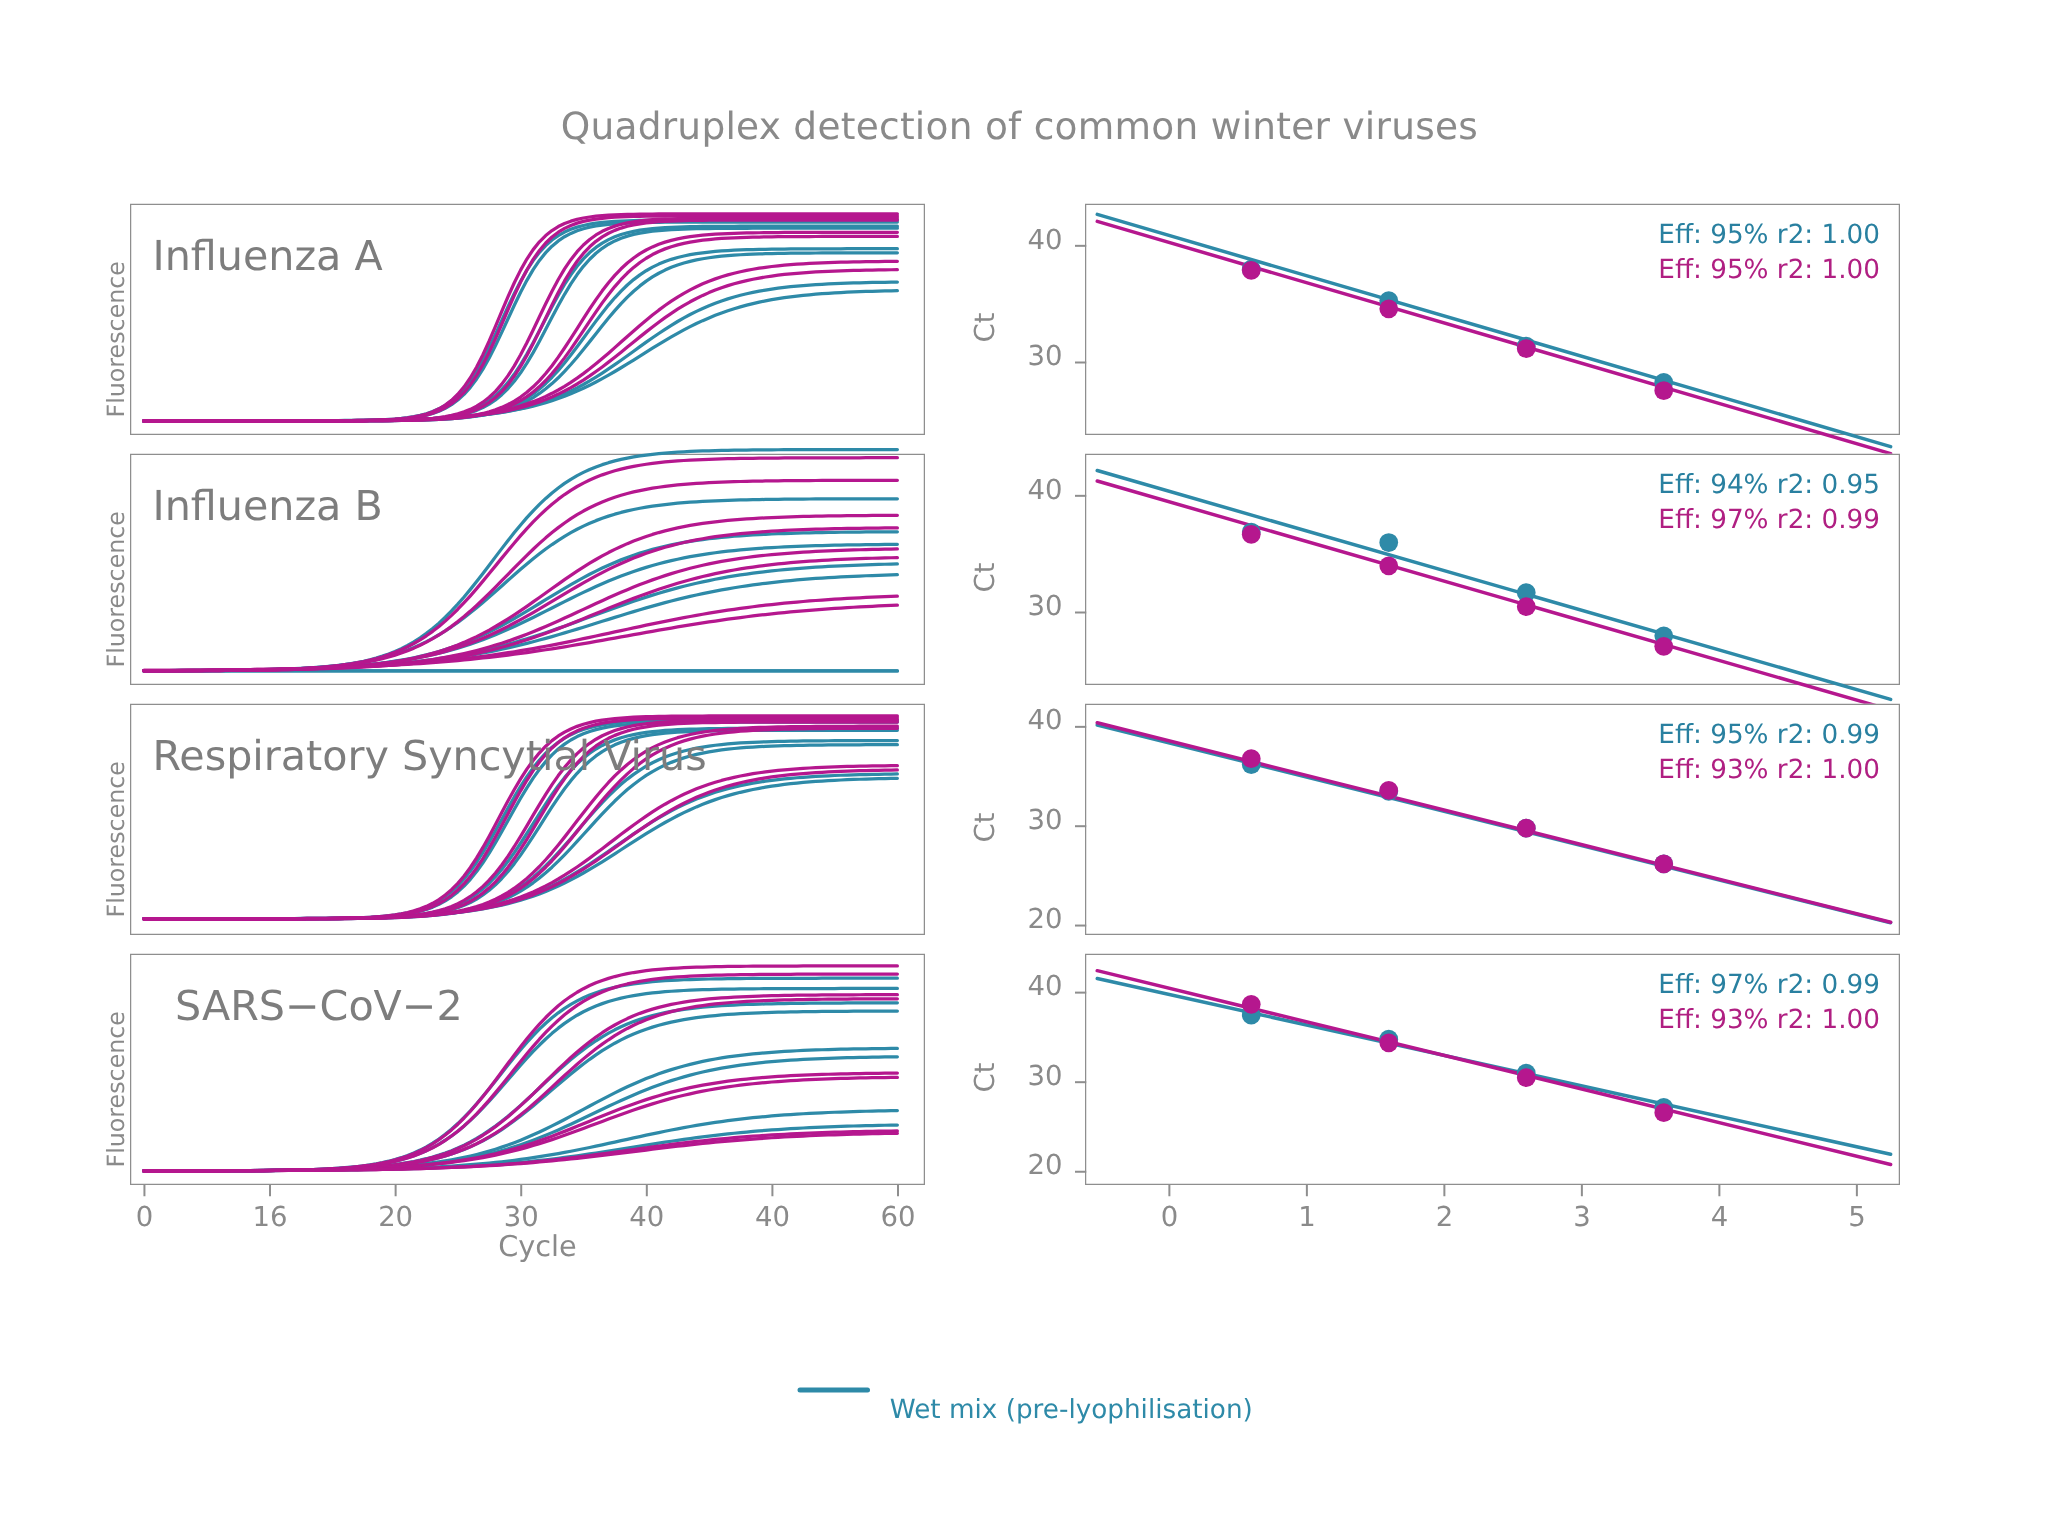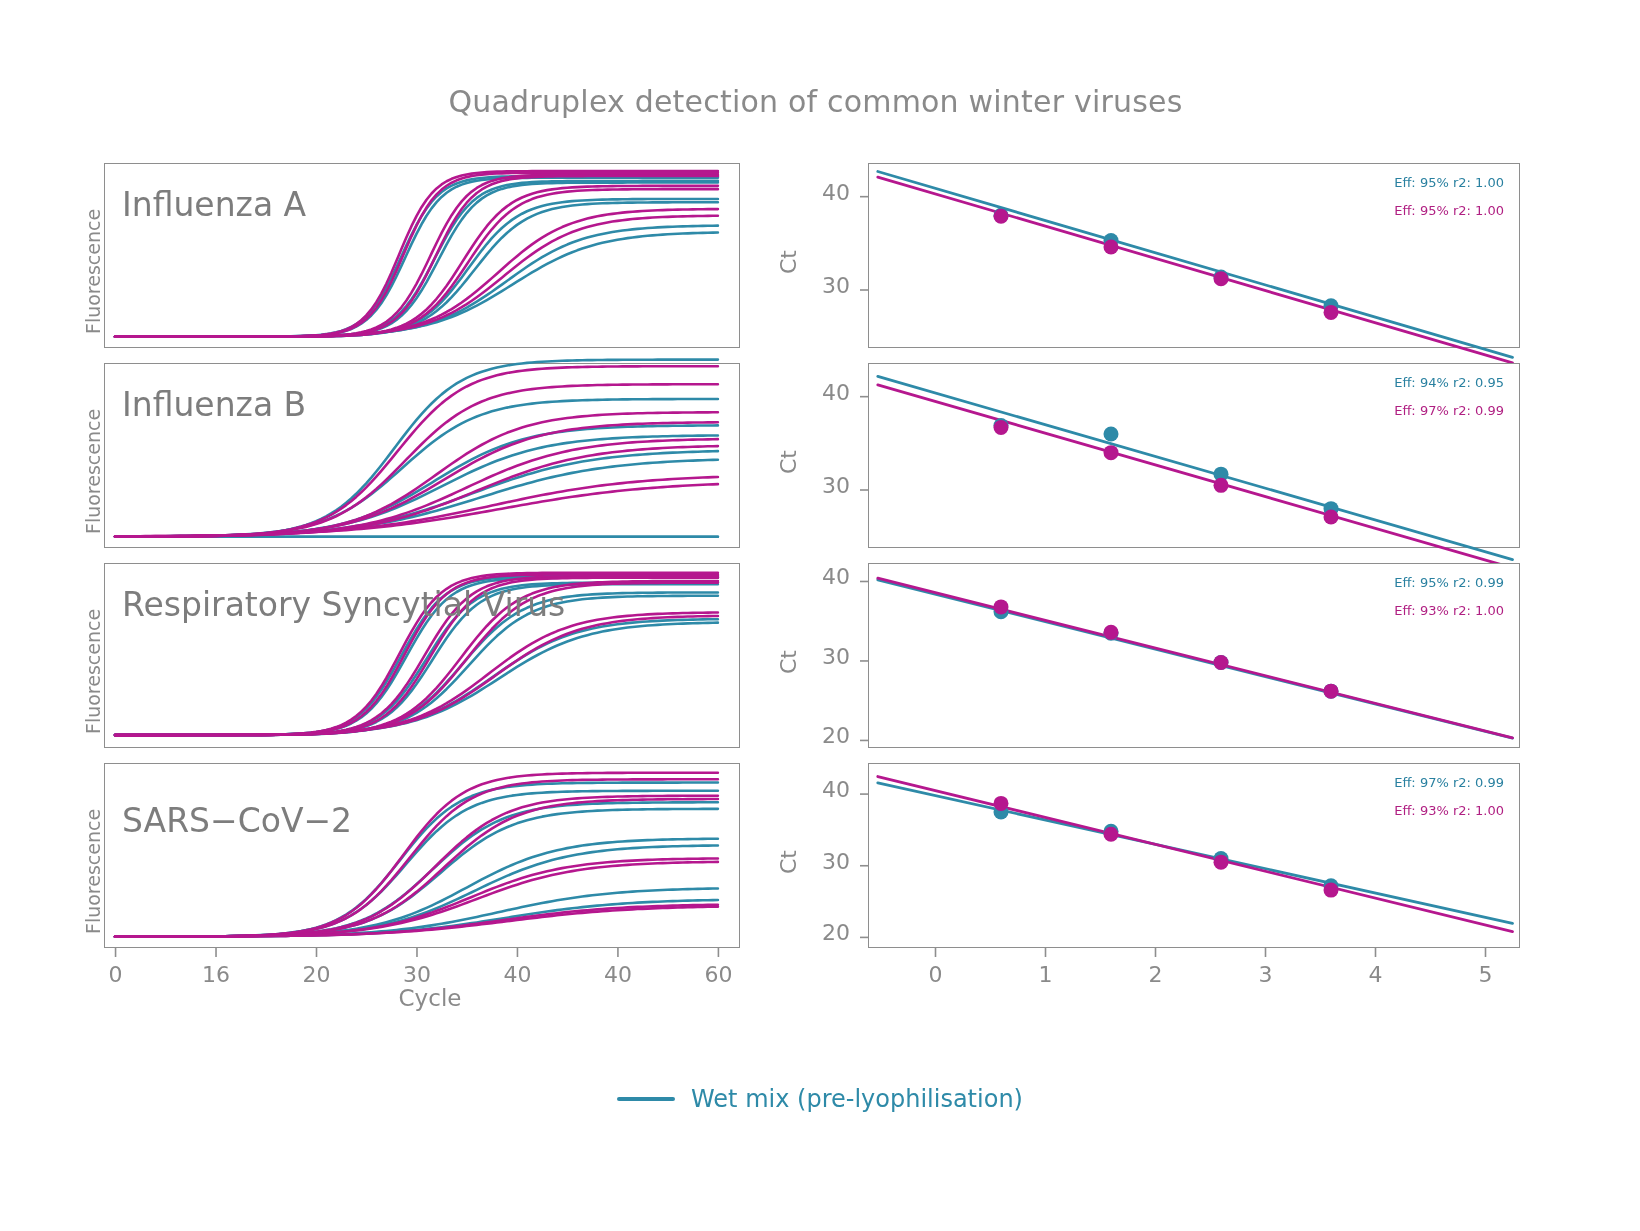--- a/index.html
+++ b/index.html
@@ -13,27 +13,27 @@
   .panel-label{
     position:absolute;font-size:33px;color:#7d7d7d;white-space:nowrap;
   }
   .ylab{
     position:absolute;font-size:19px;color:#8a8a8a;white-space:nowrap;
     transform-origin:0 0;transform:rotate(-90deg);
   }
   .axis-title{position:absolute;font-size:23px;color:#8a8a8a;text-align:center;}
   .tick-label{position:absolute;font-size:22px;color:#8a8a8a;text-align:center;white-space:nowrap;}
   .tick-label-y{position:absolute;font-size:22px;color:#8a8a8a;text-align:right;white-space:nowrap;}
-  .annot{position:absolute;font-size:13px;white-space:nowrap;text-align:right;}
+  .annot{position:absolute;font-size:21px;white-space:nowrap;text-align:right;}
   .annot.teal{color:#2980a0;}
   .annot.mag{color:#b01f82;}
   .legend{position:absolute;left:0;top:1085px;width:1640px;display:flex;justify-content:center;align-items:center;gap:64px;}
   .legend-item{display:flex;align-items:center;gap:16px;}
   .legend-swatch{display:block;width:58px;height:4px;border-radius:2px;}
-  .legend-text{font-size:24px;white-space:nowrap;}
+  .legend-text{font-size:21px;white-space:nowrap;margin-top:30px;}
   svg{display:block;overflow:visible;}
 </style>
 </head>
 <body>
 
 <div id="root">
 
   <div class="fig-title">Quadruplex detection of common winter viruses</div>
 
   <div id="panels-layer">
@@ -181,21 +181,21 @@
           <path d="M10.05 172.71 L15.07 172.71 L20.10 172.70 L25.12 172.70 L30.14 172.70 L35.17 172.69 L40.19 172.69 L45.21 172.68 L50.24 172.67 L55.26 172.66 L60.29 172.65 L65.31 172.64 L70.33 172.63 L75.36 172.61 L80.38 172.59 L85.40 172.57 L90.43 172.54 L95.45 172.51 L100.48 172.47 L105.50 172.43 L110.52 172.38 L115.55 172.32 L120.57 172.24 L125.60 172.16 L130.62 172.06 L135.64 171.94 L140.67 171.80 L145.69 171.64 L150.71 171.45 L155.74 171.22 L160.76 170.96 L165.79 170.64 L170.81 170.28 L175.83 169.84 L180.86 169.34 L185.88 168.75 L190.90 168.06 L195.93 167.25 L200.95 166.30 L205.98 165.20 L211.00 163.93 L216.02 162.45 L221.05 160.74 L226.07 158.78 L231.10 156.52 L236.12 153.95 L241.14 151.03 L246.17 147.73 L251.19 144.03 L256.21 139.91 L261.24 135.37 L266.26 130.40 L271.29 125.01 L276.31 119.24 L281.33 113.14 L286.36 106.75 L291.38 100.15 L296.40 93.43 L301.43 86.66 L306.45 79.96 L311.48 73.40 L316.50 67.06 L321.52 61.01 L326.55 55.32 L331.57 50.02 L336.60 45.13 L341.62 40.67 L346.64 36.64 L351.67 33.02 L356.69 29.80 L361.71 26.95 L366.74 24.44 L371.76 22.25 L376.79 20.34 L381.81 18.68 L386.83 17.24 L391.86 16.00 L396.88 14.94 L401.90 14.02 L406.93 13.24 L411.95 12.57 L416.98 11.99 L422.00 11.50 L427.02 11.09 L432.05 10.73 L437.07 10.43 L442.10 10.17 L447.12 9.95 L452.14 9.77 L457.17 9.61 L462.19 9.47 L467.21 9.36 L472.24 9.26 L477.26 9.18 L482.29 9.11 L487.31 9.05 L492.33 9.00 L497.36 8.96 L502.38 8.92 L507.40 8.89 L512.43 8.87 L517.45 8.84 L522.48 8.82 L527.50 8.81 L532.52 8.80 L537.55 8.78 L542.57 8.77 L547.60 8.77 L552.62 8.76 L557.64 8.75 L562.67 8.75 L567.69 8.74 L572.71 8.74 L577.74 8.74 L582.76 8.73 L587.79 8.73 L592.81 8.73 L597.83 8.73 L602.86 8.73 L607.88 8.73 L612.90 8.73 " fill="none" stroke="#b5178e" stroke-width="2.6" stroke-linecap="round" stroke-linejoin="round"></path>
           <path d="M10.05 172.71 L15.07 172.70 L20.10 172.70 L25.12 172.70 L30.14 172.69 L35.17 172.69 L40.19 172.69 L45.21 172.68 L50.24 172.67 L55.26 172.66 L60.29 172.65 L65.31 172.64 L70.33 172.63 L75.36 172.61 L80.38 172.59 L85.40 172.57 L90.43 172.55 L95.45 172.52 L100.48 172.48 L105.50 172.44 L110.52 172.39 L115.55 172.34 L120.57 172.27 L125.60 172.19 L130.62 172.10 L135.64 171.99 L140.67 171.87 L145.69 171.72 L150.71 171.55 L155.74 171.35 L160.76 171.12 L165.79 170.84 L170.81 170.52 L175.83 170.14 L180.86 169.70 L185.88 169.19 L190.90 168.60 L195.93 167.90 L200.95 167.10 L205.98 166.16 L211.00 165.08 L216.02 163.83 L221.05 162.39 L226.07 160.73 L231.10 158.84 L236.12 156.67 L241.14 154.22 L246.17 151.44 L251.19 148.32 L256.21 144.83 L261.24 140.97 L266.26 136.72 L271.29 132.09 L276.31 127.08 L281.33 121.73 L286.36 116.06 L291.38 110.14 L296.40 104.02 L301.43 97.78 L306.45 91.48 L311.48 85.22 L316.50 79.07 L321.52 73.10 L326.55 67.38 L331.57 61.96 L336.60 56.88 L341.62 52.17 L346.64 47.85 L351.67 43.91 L356.69 40.35 L361.71 37.16 L366.74 34.31 L371.76 31.79 L376.79 29.57 L381.81 27.63 L386.83 25.92 L391.86 24.44 L396.88 23.16 L401.90 22.04 L406.93 21.08 L411.95 20.25 L416.98 19.53 L422.00 18.92 L427.02 18.39 L432.05 17.94 L437.07 17.55 L442.10 17.22 L447.12 16.94 L452.14 16.69 L457.17 16.49 L462.19 16.31 L467.21 16.16 L472.24 16.03 L477.26 15.92 L482.29 15.82 L487.31 15.74 L492.33 15.68 L497.36 15.62 L502.38 15.57 L507.40 15.52 L512.43 15.49 L517.45 15.46 L522.48 15.43 L527.50 15.41 L532.52 15.39 L537.55 15.37 L542.57 15.36 L547.60 15.35 L552.62 15.34 L557.64 15.33 L562.67 15.32 L567.69 15.32 L572.71 15.31 L577.74 15.31 L582.76 15.30 L587.79 15.30 L592.81 15.30 L597.83 15.29 L602.86 15.29 L607.88 15.29 L612.90 15.29 " fill="none" stroke="#b5178e" stroke-width="2.6" stroke-linecap="round" stroke-linejoin="round"></path>
           <path d="M10.05 172.70 L15.07 172.70 L20.10 172.70 L25.12 172.69 L30.14 172.69 L35.17 172.68 L40.19 172.68 L45.21 172.67 L50.24 172.66 L55.26 172.65 L60.29 172.64 L65.31 172.63 L70.33 172.62 L75.36 172.61 L80.38 172.59 L85.40 172.57 L90.43 172.55 L95.45 172.52 L100.48 172.49 L105.50 172.45 L110.52 172.41 L115.55 172.37 L120.57 172.32 L125.60 172.26 L130.62 172.19 L135.64 172.11 L140.67 172.01 L145.69 171.91 L150.71 171.79 L155.74 171.65 L160.76 171.49 L165.79 171.31 L170.81 171.10 L175.83 170.85 L180.86 170.58 L185.88 170.26 L190.90 169.90 L195.93 169.49 L200.95 169.01 L205.98 168.47 L211.00 167.86 L216.02 167.15 L221.05 166.35 L226.07 165.45 L231.10 164.42 L236.12 163.26 L241.14 161.94 L246.17 160.46 L251.19 158.80 L256.21 156.94 L261.24 154.87 L266.26 152.58 L271.29 150.04 L276.31 147.24 L281.33 144.19 L286.36 140.87 L291.38 137.28 L296.40 133.44 L301.43 129.36 L306.45 125.04 L311.48 120.53 L316.50 115.85 L321.52 111.04 L326.55 106.14 L331.57 101.21 L336.60 96.29 L341.62 91.42 L346.64 86.66 L351.67 82.04 L356.69 77.61 L361.71 73.38 L366.74 69.39 L371.76 65.65 L376.79 62.17 L381.81 58.96 L386.83 56.01 L391.86 53.32 L396.88 50.88 L401.90 48.67 L406.93 46.69 L411.95 44.91 L416.98 43.32 L422.00 41.91 L427.02 40.66 L432.05 39.55 L437.07 38.58 L442.10 37.71 L447.12 36.95 L452.14 36.29 L457.17 35.70 L462.19 35.19 L467.21 34.74 L472.24 34.35 L477.26 34.01 L482.29 33.71 L487.31 33.45 L492.33 33.22 L497.36 33.02 L502.38 32.85 L507.40 32.69 L512.43 32.56 L517.45 32.45 L522.48 32.35 L527.50 32.26 L532.52 32.19 L537.55 32.12 L542.57 32.06 L547.60 32.01 L552.62 31.97 L557.64 31.93 L562.67 31.90 L567.69 31.87 L572.71 31.85 L577.74 31.82 L582.76 31.80 L587.79 31.79 L592.81 31.77 L597.83 31.76 L602.86 31.75 L607.88 31.74 L612.90 31.73 " fill="none" stroke="#b5178e" stroke-width="2.6" stroke-linecap="round" stroke-linejoin="round"></path>
           <path d="M10.05 172.70 L15.07 172.70 L20.10 172.69 L25.12 172.69 L30.14 172.69 L35.17 172.68 L40.19 172.67 L45.21 172.67 L50.24 172.66 L55.26 172.65 L60.29 172.64 L65.31 172.63 L70.33 172.62 L75.36 172.60 L80.38 172.59 L85.40 172.57 L90.43 172.55 L95.45 172.52 L100.48 172.49 L105.50 172.46 L110.52 172.42 L115.55 172.38 L120.57 172.33 L125.60 172.27 L130.62 172.21 L135.64 172.13 L140.67 172.05 L145.69 171.95 L150.71 171.84 L155.74 171.72 L160.76 171.57 L165.79 171.41 L170.81 171.22 L175.83 171.01 L180.86 170.76 L185.88 170.48 L190.90 170.17 L195.93 169.80 L200.95 169.39 L205.98 168.93 L211.00 168.39 L216.02 167.79 L221.05 167.11 L226.07 166.33 L231.10 165.46 L236.12 164.47 L241.14 163.36 L246.17 162.11 L251.19 160.71 L256.21 159.15 L261.24 157.41 L266.26 155.47 L271.29 153.33 L276.31 150.97 L281.33 148.38 L286.36 145.56 L291.38 142.49 L296.40 139.19 L301.43 135.64 L306.45 131.87 L311.48 127.89 L316.50 123.72 L321.52 119.38 L326.55 114.90 L331.57 110.33 L336.60 105.70 L341.62 101.05 L346.64 96.43 L351.67 91.87 L356.69 87.42 L361.71 83.11 L366.74 78.98 L371.76 75.03 L376.79 71.31 L381.81 67.81 L386.83 64.56 L391.86 61.54 L396.88 58.76 L401.90 56.22 L406.93 53.91 L411.95 51.81 L416.98 49.91 L422.00 48.20 L427.02 46.67 L432.05 45.30 L437.07 44.08 L442.10 43.00 L447.12 42.04 L452.14 41.18 L457.17 40.43 L462.19 39.76 L467.21 39.17 L472.24 38.66 L477.26 38.20 L482.29 37.80 L487.31 37.45 L492.33 37.14 L497.36 36.87 L502.38 36.63 L507.40 36.42 L512.43 36.24 L517.45 36.08 L522.48 35.94 L527.50 35.81 L532.52 35.71 L537.55 35.61 L542.57 35.53 L547.60 35.46 L552.62 35.40 L557.64 35.34 L562.67 35.29 L567.69 35.25 L572.71 35.21 L577.74 35.18 L582.76 35.15 L587.79 35.13 L592.81 35.11 L597.83 35.09 L602.86 35.07 L607.88 35.06 L612.90 35.05 " fill="none" stroke="#b5178e" stroke-width="2.6" stroke-linecap="round" stroke-linejoin="round"></path>
           <path d="M10.05 172.67 L15.07 172.67 L20.10 172.66 L25.12 172.66 L30.14 172.65 L35.17 172.64 L40.19 172.63 L45.21 172.62 L50.24 172.61 L55.26 172.60 L60.29 172.59 L65.31 172.57 L70.33 172.56 L75.36 172.54 L80.38 172.52 L85.40 172.50 L90.43 172.47 L95.45 172.44 L100.48 172.41 L105.50 172.38 L110.52 172.34 L115.55 172.30 L120.57 172.25 L125.60 172.20 L130.62 172.15 L135.64 172.08 L140.67 172.01 L145.69 171.94 L150.71 171.85 L155.74 171.75 L160.76 171.65 L165.79 171.53 L170.81 171.40 L175.83 171.26 L180.86 171.10 L185.88 170.93 L190.90 170.73 L195.93 170.52 L200.95 170.28 L205.98 170.02 L211.00 169.74 L216.02 169.42 L221.05 169.07 L226.07 168.69 L231.10 168.27 L236.12 167.80 L241.14 167.30 L246.17 166.74 L251.19 166.14 L256.21 165.47 L261.24 164.75 L266.26 163.97 L271.29 163.12 L276.31 162.20 L281.33 161.20 L286.36 160.13 L291.38 158.98 L296.40 157.75 L301.43 156.44 L306.45 155.04 L311.48 153.56 L316.50 151.99 L321.52 150.35 L326.55 148.63 L331.57 146.84 L336.60 144.99 L341.62 143.07 L346.64 141.11 L351.67 139.10 L356.69 137.07 L361.71 135.01 L366.74 132.95 L371.76 130.88 L376.79 128.83 L381.81 126.81 L386.83 124.82 L391.86 122.87 L396.88 120.98 L401.90 119.15 L406.93 117.39 L411.95 115.70 L416.98 114.09 L422.00 112.56 L427.02 111.11 L432.05 109.75 L437.07 108.47 L442.10 107.27 L447.12 106.15 L452.14 105.11 L457.17 104.14 L462.19 103.25 L467.21 102.43 L472.24 101.67 L477.26 100.97 L482.29 100.33 L487.31 99.75 L492.33 99.21 L497.36 98.73 L502.38 98.28 L507.40 97.87 L512.43 97.51 L517.45 97.17 L522.48 96.87 L527.50 96.59 L532.52 96.34 L537.55 96.11 L542.57 95.91 L547.60 95.72 L552.62 95.55 L557.64 95.40 L562.67 95.26 L567.69 95.14 L572.71 95.03 L577.74 94.93 L582.76 94.83 L587.79 94.75 L592.81 94.68 L597.83 94.61 L602.86 94.55 L607.88 94.50 L612.90 94.45 " fill="none" stroke="#b5178e" stroke-width="2.6" stroke-linecap="round" stroke-linejoin="round"></path>
           <path d="M10.05 172.66 L15.07 172.66 L20.10 172.65 L25.12 172.64 L30.14 172.64 L35.17 172.63 L40.19 172.62 L45.21 172.61 L50.24 172.59 L55.26 172.58 L60.29 172.57 L65.31 172.55 L70.33 172.53 L75.36 172.51 L80.38 172.49 L85.40 172.47 L90.43 172.44 L95.45 172.41 L100.48 172.38 L105.50 172.35 L110.52 172.31 L115.55 172.26 L120.57 172.22 L125.60 172.16 L130.62 172.10 L135.64 172.04 L140.67 171.97 L145.69 171.89 L150.71 171.81 L155.74 171.71 L160.76 171.61 L165.79 171.49 L170.81 171.36 L175.83 171.22 L180.86 171.07 L185.88 170.90 L190.90 170.71 L195.93 170.51 L200.95 170.28 L205.98 170.04 L211.00 169.77 L216.02 169.47 L221.05 169.14 L226.07 168.79 L231.10 168.40 L236.12 167.97 L241.14 167.50 L246.17 167.00 L251.19 166.45 L256.21 165.85 L261.24 165.19 L266.26 164.49 L271.29 163.73 L276.31 162.90 L281.33 162.02 L286.36 161.07 L291.38 160.05 L296.40 158.96 L301.43 157.80 L306.45 156.56 L311.48 155.26 L316.50 153.88 L321.52 152.43 L326.55 150.91 L331.57 149.33 L336.60 147.69 L341.62 145.99 L346.64 144.24 L351.67 142.44 L356.69 140.62 L361.71 138.76 L366.74 136.88 L371.76 135.00 L376.79 133.12 L381.81 131.24 L386.83 129.38 L391.86 127.56 L396.88 125.76 L401.90 124.01 L406.93 122.31 L411.95 120.67 L416.98 119.09 L422.00 117.57 L427.02 116.12 L432.05 114.74 L437.07 113.44 L442.10 112.20 L447.12 111.04 L452.14 109.95 L457.17 108.93 L462.19 107.98 L467.21 107.10 L472.24 106.27 L477.26 105.51 L482.29 104.81 L487.31 104.15 L492.33 103.55 L497.36 103.00 L502.38 102.50 L507.40 102.03 L512.43 101.60 L517.45 101.21 L522.48 100.86 L527.50 100.53 L532.52 100.23 L537.55 99.96 L542.57 99.72 L547.60 99.49 L552.62 99.29 L557.64 99.10 L562.67 98.93 L567.69 98.78 L572.71 98.64 L577.74 98.51 L582.76 98.39 L587.79 98.29 L592.81 98.19 L597.83 98.11 L602.86 98.03 L607.88 97.96 L612.90 97.90 " fill="none" stroke="#b5178e" stroke-width="2.6" stroke-linecap="round" stroke-linejoin="round"></path>
           <path d="M10.05 172.67 L15.07 172.67 L20.10 172.66 L25.12 172.66 L30.14 172.65 L35.17 172.65 L40.19 172.64 L45.21 172.63 L50.24 172.63 L55.26 172.62 L60.29 172.61 L65.31 172.60 L70.33 172.59 L75.36 172.58 L80.38 172.57 L85.40 172.55 L90.43 172.54 L95.45 172.52 L100.48 172.50 L105.50 172.48 L110.52 172.46 L115.55 172.44 L120.57 172.42 L125.60 172.39 L130.62 172.36 L135.64 172.33 L140.67 172.30 L145.69 172.26 L150.71 172.22 L155.74 172.17 L160.76 172.13 L165.79 172.08 L170.81 172.02 L175.83 171.96 L180.86 171.89 L185.88 171.82 L190.90 171.74 L195.93 171.66 L200.95 171.57 L205.98 171.47 L211.00 171.37 L216.02 171.25 L221.05 171.13 L226.07 170.99 L231.10 170.85 L236.12 170.69 L241.14 170.53 L246.17 170.34 L251.19 170.15 L256.21 169.94 L261.24 169.72 L266.26 169.48 L271.29 169.22 L276.31 168.95 L281.33 168.65 L286.36 168.34 L291.38 168.01 L296.40 167.65 L301.43 167.28 L306.45 166.88 L311.48 166.46 L316.50 166.02 L321.52 165.56 L326.55 165.07 L331.57 164.56 L336.60 164.03 L341.62 163.47 L346.64 162.90 L351.67 162.30 L356.69 161.69 L361.71 161.06 L366.74 160.41 L371.76 159.75 L376.79 159.08 L381.81 158.40 L386.83 157.71 L391.86 157.02 L396.88 156.32 L401.90 155.62 L406.93 154.93 L411.95 154.24 L416.98 153.56 L422.00 152.89 L427.02 152.23 L432.05 151.58 L437.07 150.95 L442.10 150.34 L447.12 149.74 L452.14 149.17 L457.17 148.61 L462.19 148.08 L467.21 147.57 L472.24 147.08 L477.26 146.62 L482.29 146.18 L487.31 145.76 L492.33 145.36 L497.36 144.99 L502.38 144.63 L507.40 144.30 L512.43 143.99 L517.45 143.69 L522.48 143.42 L527.50 143.16 L532.52 142.92 L537.55 142.70 L542.57 142.49 L547.60 142.30 L552.62 142.11 L557.64 141.95 L562.67 141.79 L567.69 141.65 L572.71 141.51 L577.74 141.39 L582.76 141.27 L587.79 141.17 L592.81 141.07 L597.83 140.98 L602.86 140.90 L607.88 140.82 L612.90 140.75 " fill="none" stroke="#b5178e" stroke-width="2.6" stroke-linecap="round" stroke-linejoin="round"></path>
           <path d="M10.05 172.66 L15.07 172.66 L20.10 172.65 L25.12 172.64 L30.14 172.64 L35.17 172.63 L40.19 172.62 L45.21 172.62 L50.24 172.61 L55.26 172.60 L60.29 172.59 L65.31 172.58 L70.33 172.56 L75.36 172.55 L80.38 172.54 L85.40 172.52 L90.43 172.51 L95.45 172.49 L100.48 172.47 L105.50 172.45 L110.52 172.43 L115.55 172.40 L120.57 172.38 L125.60 172.35 L130.62 172.32 L135.64 172.28 L140.67 172.25 L145.69 172.21 L150.71 172.17 L155.74 172.12 L160.76 172.07 L165.79 172.02 L170.81 171.97 L175.83 171.90 L180.86 171.84 L185.88 171.77 L190.90 171.69 L195.93 171.61 L200.95 171.52 L205.98 171.42 L211.00 171.32 L216.02 171.21 L221.05 171.09 L226.07 170.96 L231.10 170.82 L236.12 170.68 L241.14 170.52 L246.17 170.35 L251.19 170.17 L256.21 169.97 L261.24 169.76 L266.26 169.54 L271.29 169.31 L276.31 169.06 L281.33 168.79 L286.36 168.51 L291.38 168.21 L296.40 167.89 L301.43 167.56 L306.45 167.20 L311.48 166.83 L316.50 166.44 L321.52 166.03 L326.55 165.60 L331.57 165.15 L336.60 164.68 L341.62 164.19 L346.64 163.69 L351.67 163.17 L356.69 162.63 L361.71 162.07 L366.74 161.51 L371.76 160.93 L376.79 160.33 L381.81 159.73 L386.83 159.12 L391.86 158.51 L396.88 157.89 L401.90 157.26 L406.93 156.64 L411.95 156.02 L416.98 155.40 L422.00 154.79 L427.02 154.18 L432.05 153.59 L437.07 153.00 L442.10 152.43 L447.12 151.87 L452.14 151.33 L457.17 150.80 L462.19 150.29 L467.21 149.79 L472.24 149.32 L477.26 148.86 L482.29 148.42 L487.31 148.01 L492.33 147.61 L497.36 147.23 L502.38 146.86 L507.40 146.52 L512.43 146.20 L517.45 145.89 L522.48 145.60 L527.50 145.33 L532.52 145.07 L537.55 144.83 L542.57 144.60 L547.60 144.39 L552.62 144.19 L557.64 144.00 L562.67 143.83 L567.69 143.67 L572.71 143.51 L577.74 143.37 L582.76 143.24 L587.79 143.12 L592.81 143.00 L597.83 142.90 L602.86 142.80 L607.88 142.71 L612.90 142.62 " fill="none" stroke="#b5178e" stroke-width="2.6" stroke-linecap="round" stroke-linejoin="round"></path>
         </svg>
       </div>
-      <div class="panel-label" style="left: 122px; top: 785px; margin-top: 16px;">SARS−CoV−2</div>
+      <div class="panel-label" style="left: 140px; top: 785px;">SARS−CoV−2</div>
       <div class="ylab" style="left: 82px; top: 934px;">Fluorescence</div>
       <div class="tick-label-y" style="left: 790px; top: 920.402px; width: 60px;">20</div>
       <div class="tick-label-y" style="left: 790px; top: 848.748px; width: 60px;">30</div>
       <div class="tick-label-y" style="left: 790px; top: 777.094px; width: 60px;">40</div>
       <div class="plotbox" style="left: 868px; top: 763px; width: 652px; height: 185px;">
         <svg width="649" height="182" viewBox="0 0 649 182">
           <line x1="8.799999999999997" y1="18.859212598425216" x2="643.5" y2="159.42913385826773" stroke="#2e8aa8" stroke-width="2.8" stroke-linecap="round"></line>
           <line x1="8.799999999999997" y1="12.539370078740149" x2="643.5" y2="167.57972440944883" stroke="#b5178e" stroke-width="2.8" stroke-linecap="round"></line>
           <circle cx="132" cy="48.00787401574806" r="7.5" fill="#2e8aa8"></circle>
           <circle cx="242.00000000000003" cy="67.35433070866146" r="7.5" fill="#2e8aa8"></circle>

